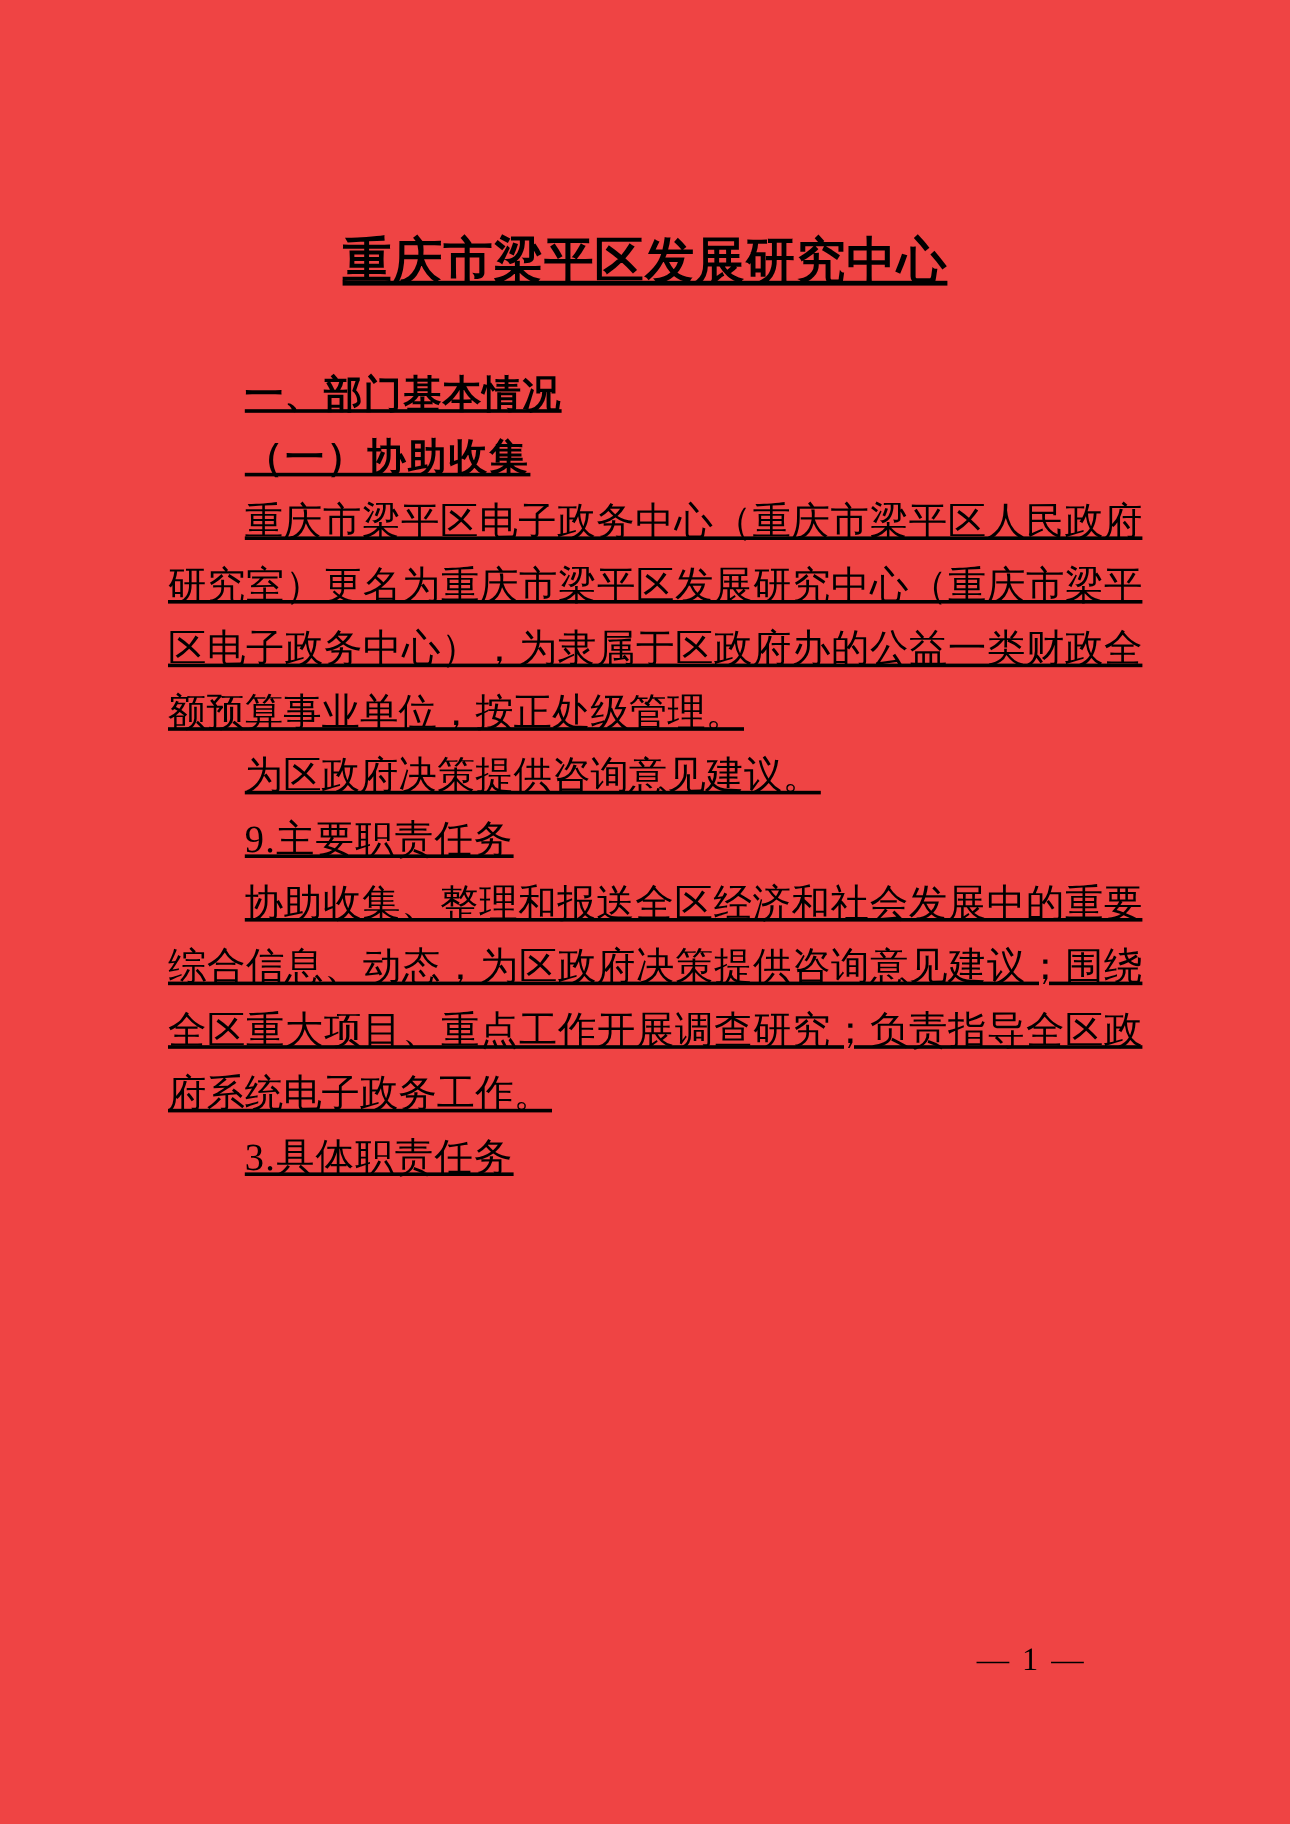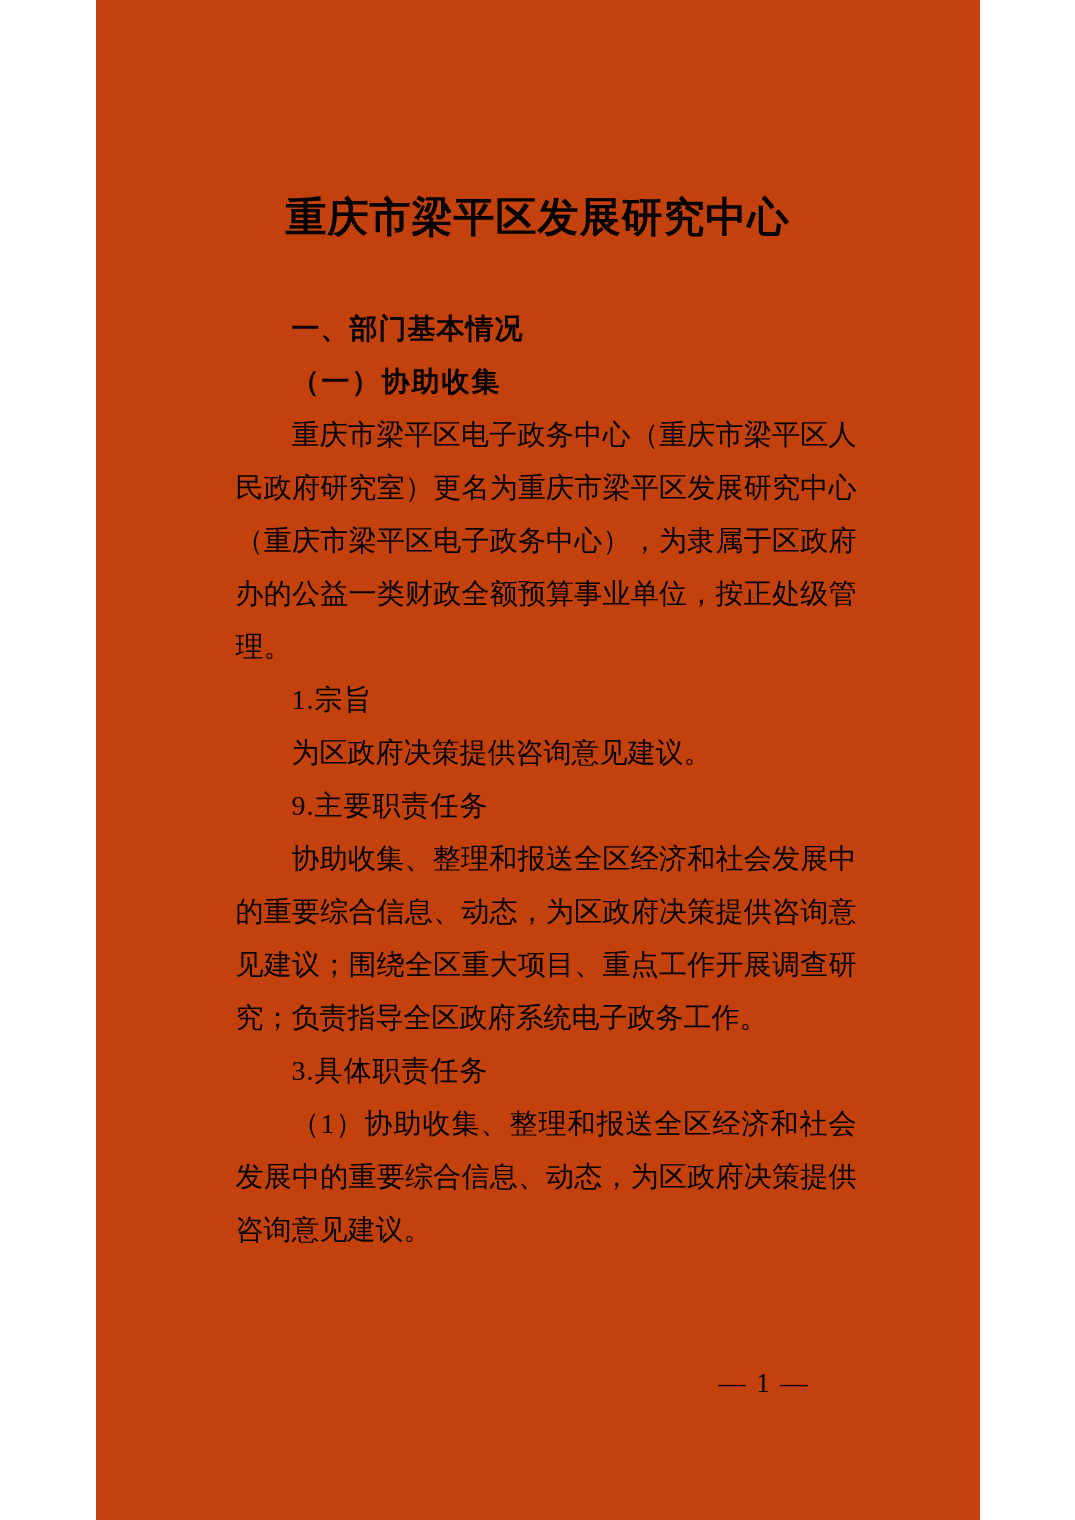--- a/index.html
+++ b/index.html
@@ -2,39 +2,40 @@
 <html><head>
 <meta charset="utf-8">
 <style>
   html, body {
     margin: 0;
     padding: 0;
     background: #ffffff;
   }
   .page {
     position: relative;
-    width: 884px;
+    width: 1075px;
     height: 1520px;
     margin: 0 auto;
-    background: #c2410c;
+    background: #ef4444;
     color: #000000;
     overflow: hidden;
     font-family: "Liberation Serif", serif;
+    text-decoration: underline;
   }
   .title-block {
     padding-top: 186px;
     text-align: center;
     font-weight: bold;
     font-size: 41px;
     line-height: 62px;
     letter-spacing: 1px;
   }
   .content {
     margin: 54px 123px 0 140px;
-    font-size: 28px;
+    font-size: 32px;
     line-height: 53px;
     text-align: justify;
     text-justify: inter-ideograph;
   }
   .content > div, .content > p {
     margin: 0;
     padding: 0;
   }
   .h1 {
     font-family: "Liberation Sans", sans-serif;
@@ -72,30 +73,28 @@
     <div>重庆市梁平区发展研究中心</div>
   </div>
 
   <div class="content">
     <div class="h1">一、部门基本情况</div>
 
     <div class="h2">（一）协助收集</div>
 
     <p class="para">重庆市梁平区电子政务中心（重庆市梁平区人民政府研究室）更名为重庆市梁平区发展研究中心（重庆市梁平区电子政务中心），为隶属于区政府办的公益一类财政全额预算事业单位，按正处级管理。</p>
 
-    <div class="h3">1.宗旨</div>
 
     <p class="para">为区政府决策提供咨询意见建议。</p>
 
     <div class="h3">9.主要职责任务</div>
 
     <p class="para">协助收集、整理和报送全区经济和社会发展中的重要综合信息、动态，为区政府决策提供咨询意见建议；围绕全区重大项目、重点工作开展调查研究；负责指导全区政府系统电子政务工作。</p>
 
     <div class="h3">3.具体职责任务</div>
 
-    <p class="para">（1）协助收集、整理和报送全区经济和社会发展中的重要综合信息、动态，为区政府决策提供咨询意见建议。</p>
 
 
   </div>
 
   <div class="page-number">— 1 —</div>
 
 </div>
 
 </body></html>

